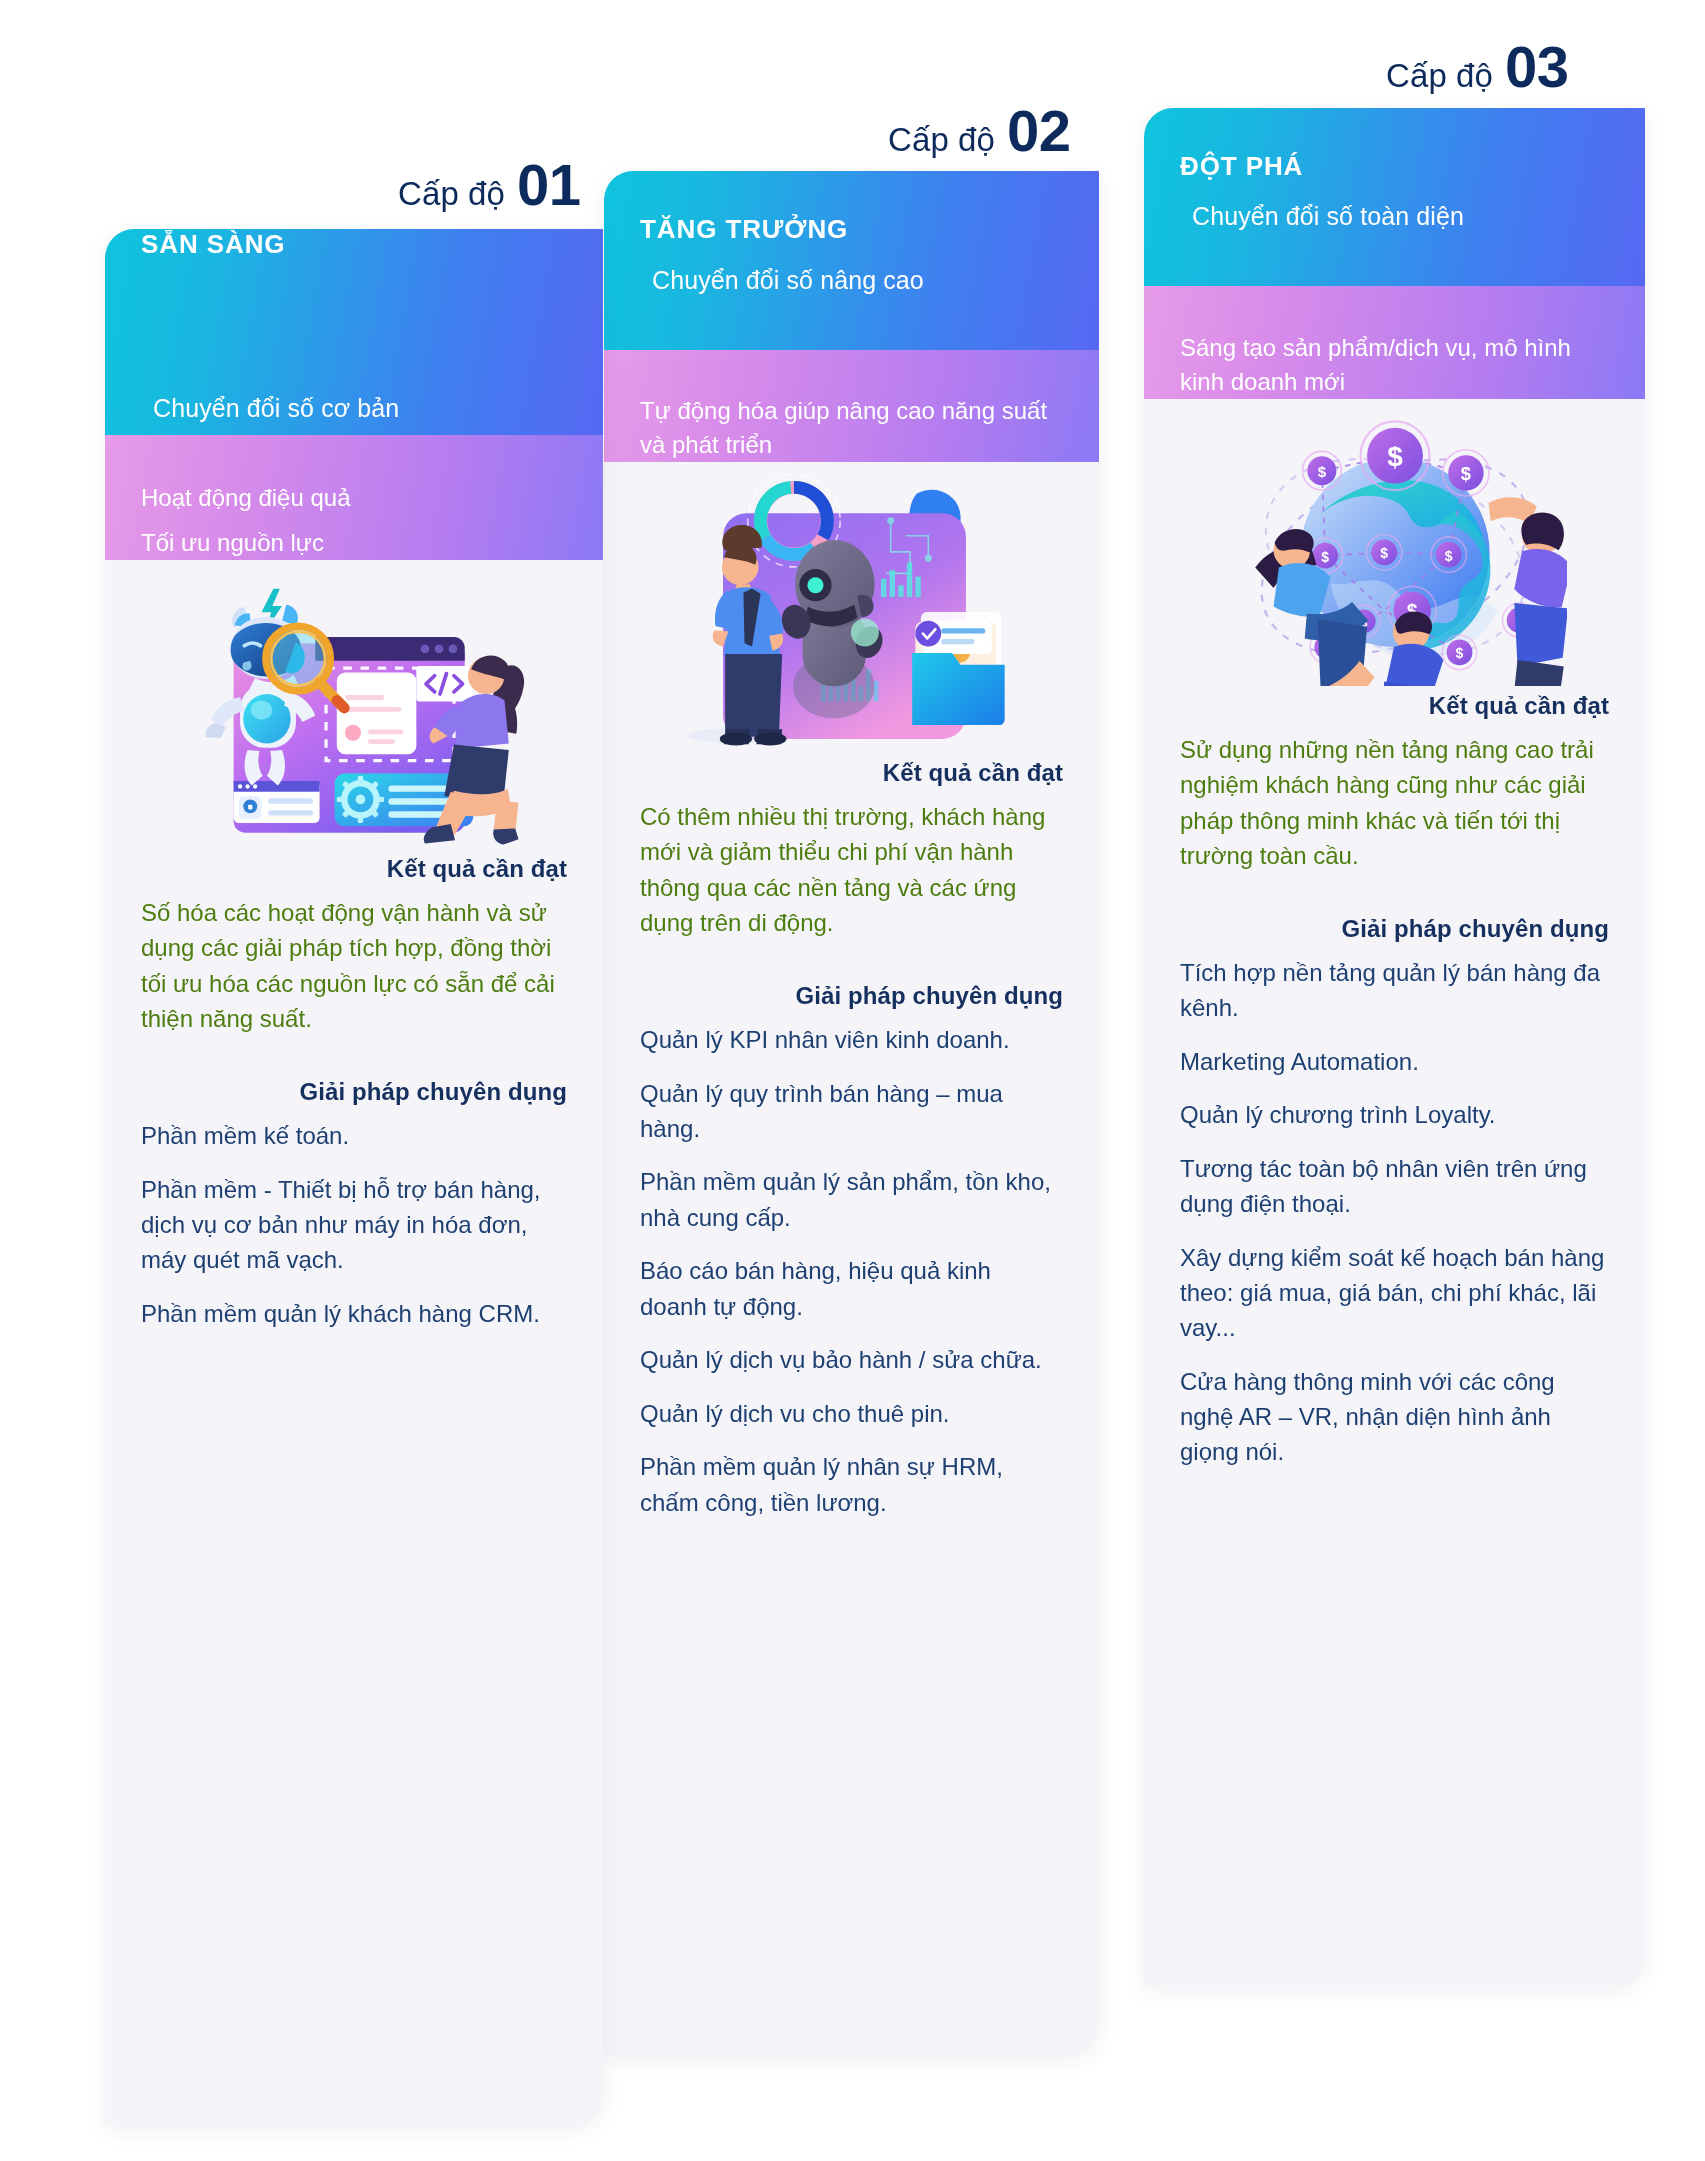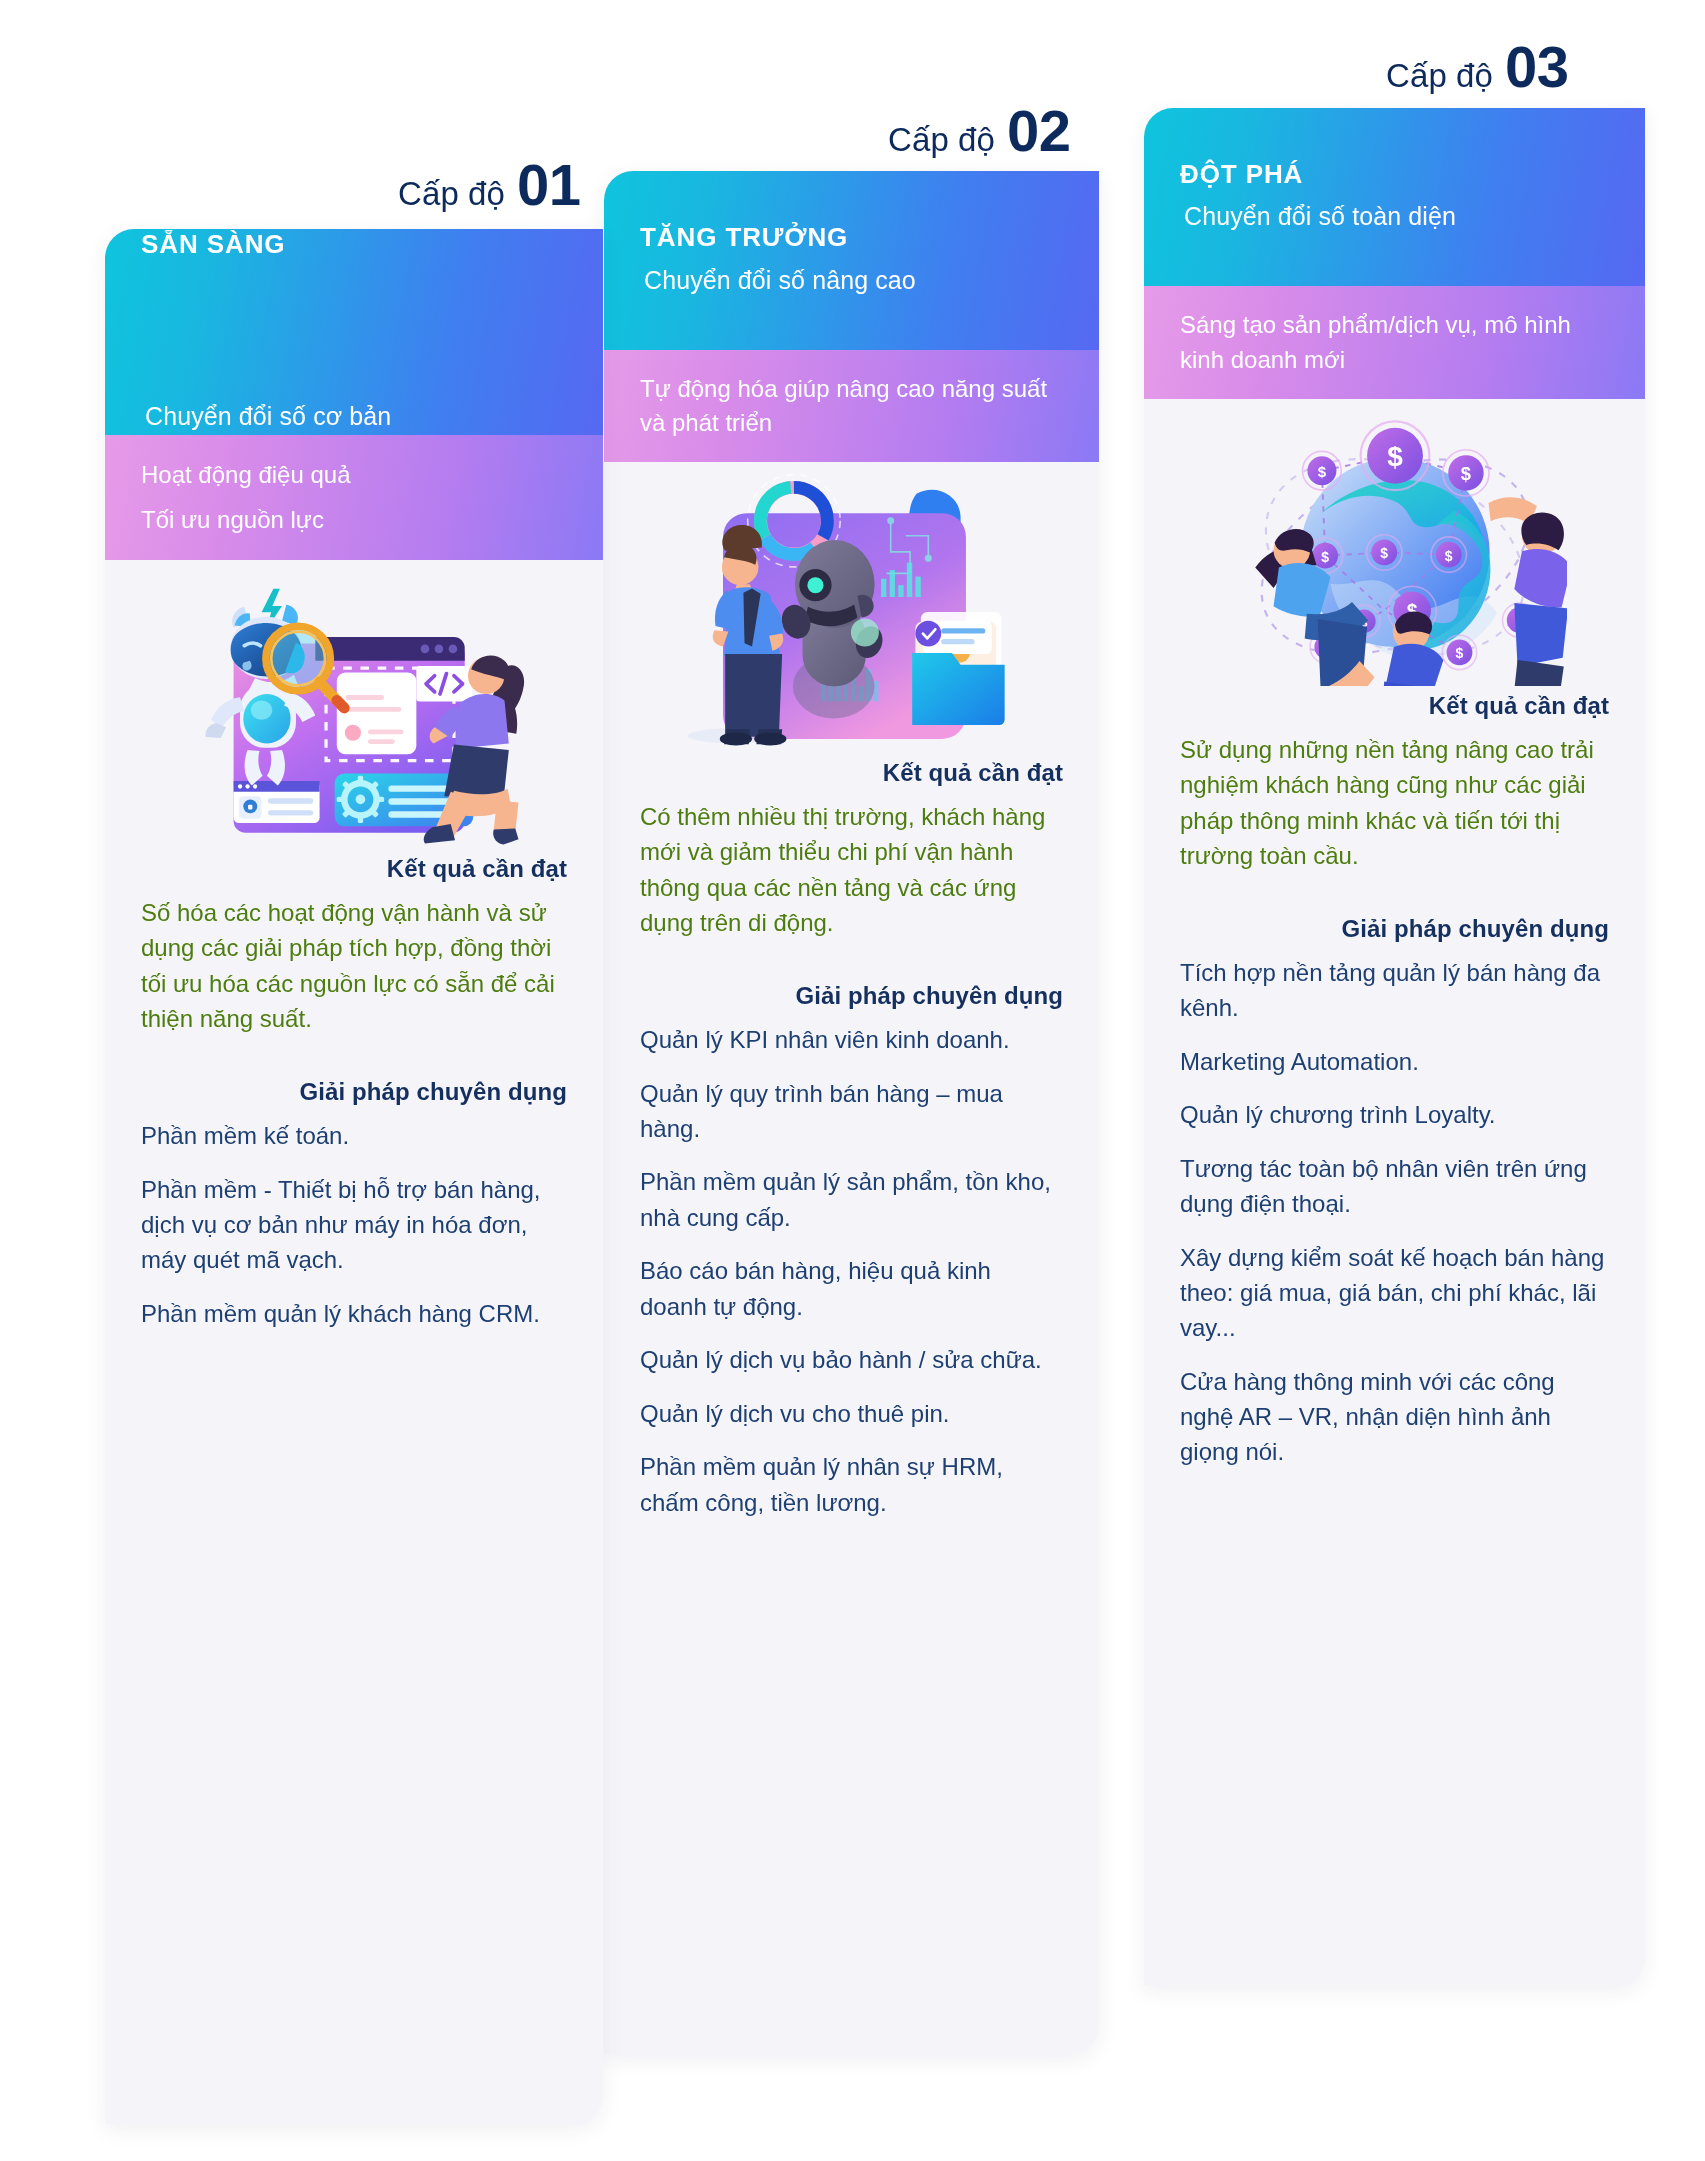--- a/index.html
+++ b/index.html
@@ -40,27 +40,27 @@
   .card-head{
     padding:0 36px;
     background:linear-gradient(100deg,#0fc4dd 0%,#19b7e0 20%,#3f7ff0 68%,#5668f2 100%);
     color:#fff;
     display:flex;flex-direction:column;justify-content:center;
   }
   .card-title{
     font-size:26px;font-weight:700;letter-spacing:0.9px;margin:0 0 8.6px 0;
   }
   .card-sub{
-    font-size:25px;font-weight:400;letter-spacing:0.1px;margin:4px;
+    font-size:25px;font-weight:400;letter-spacing:0.1px;margin:12px;
   }
   .card-band{
     padding:0 36px;
     background:linear-gradient(100deg,#e69be8 0%,#d98ce9 24%,#b37cf0 70%,#8b79f5 100%);
     color:#fff;
-    display:flex;flex-direction:column;justify-content:center;
+    display:flex;flex-direction:column;justify-content:flex-end;
   }
   .card-band p{margin:0;font-size:24px;line-height:1.42;font-weight:400;}
   .card-band p + p{margin-top:10.8px;}
 
   .card-body{
     padding:0 36px;
     color:#1d3f72;
   }
   .illus{
     width:100%;

